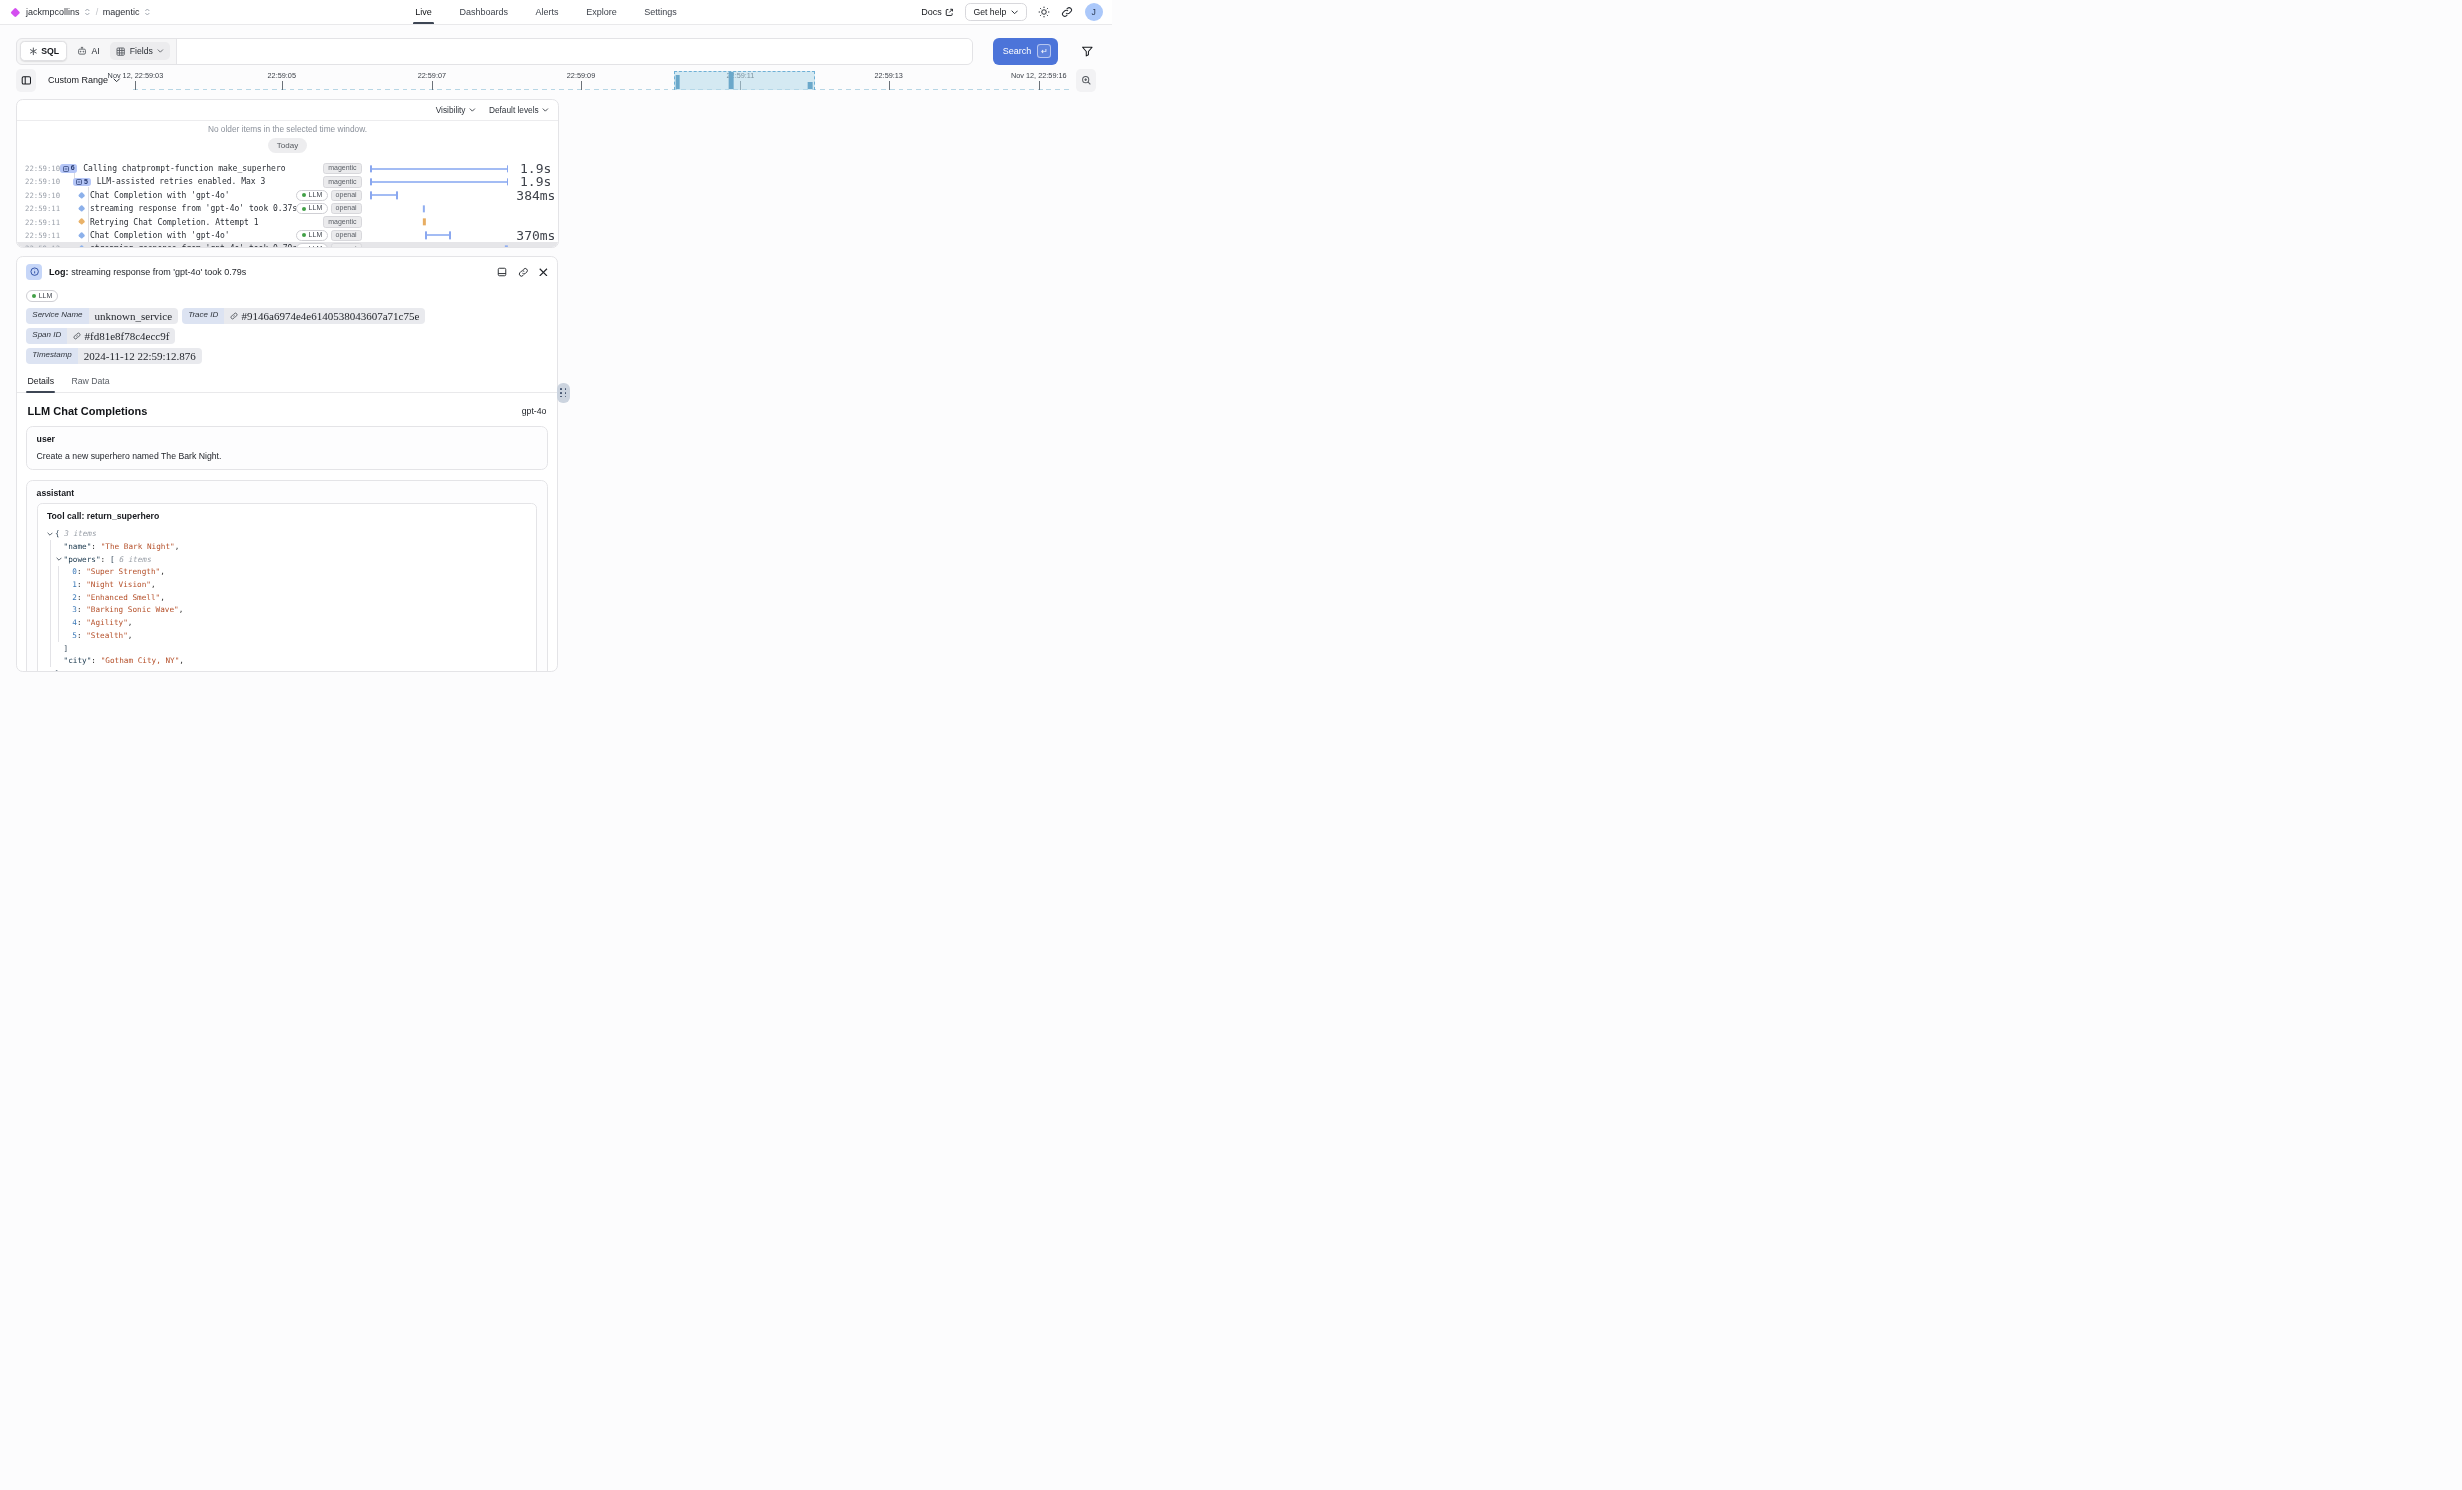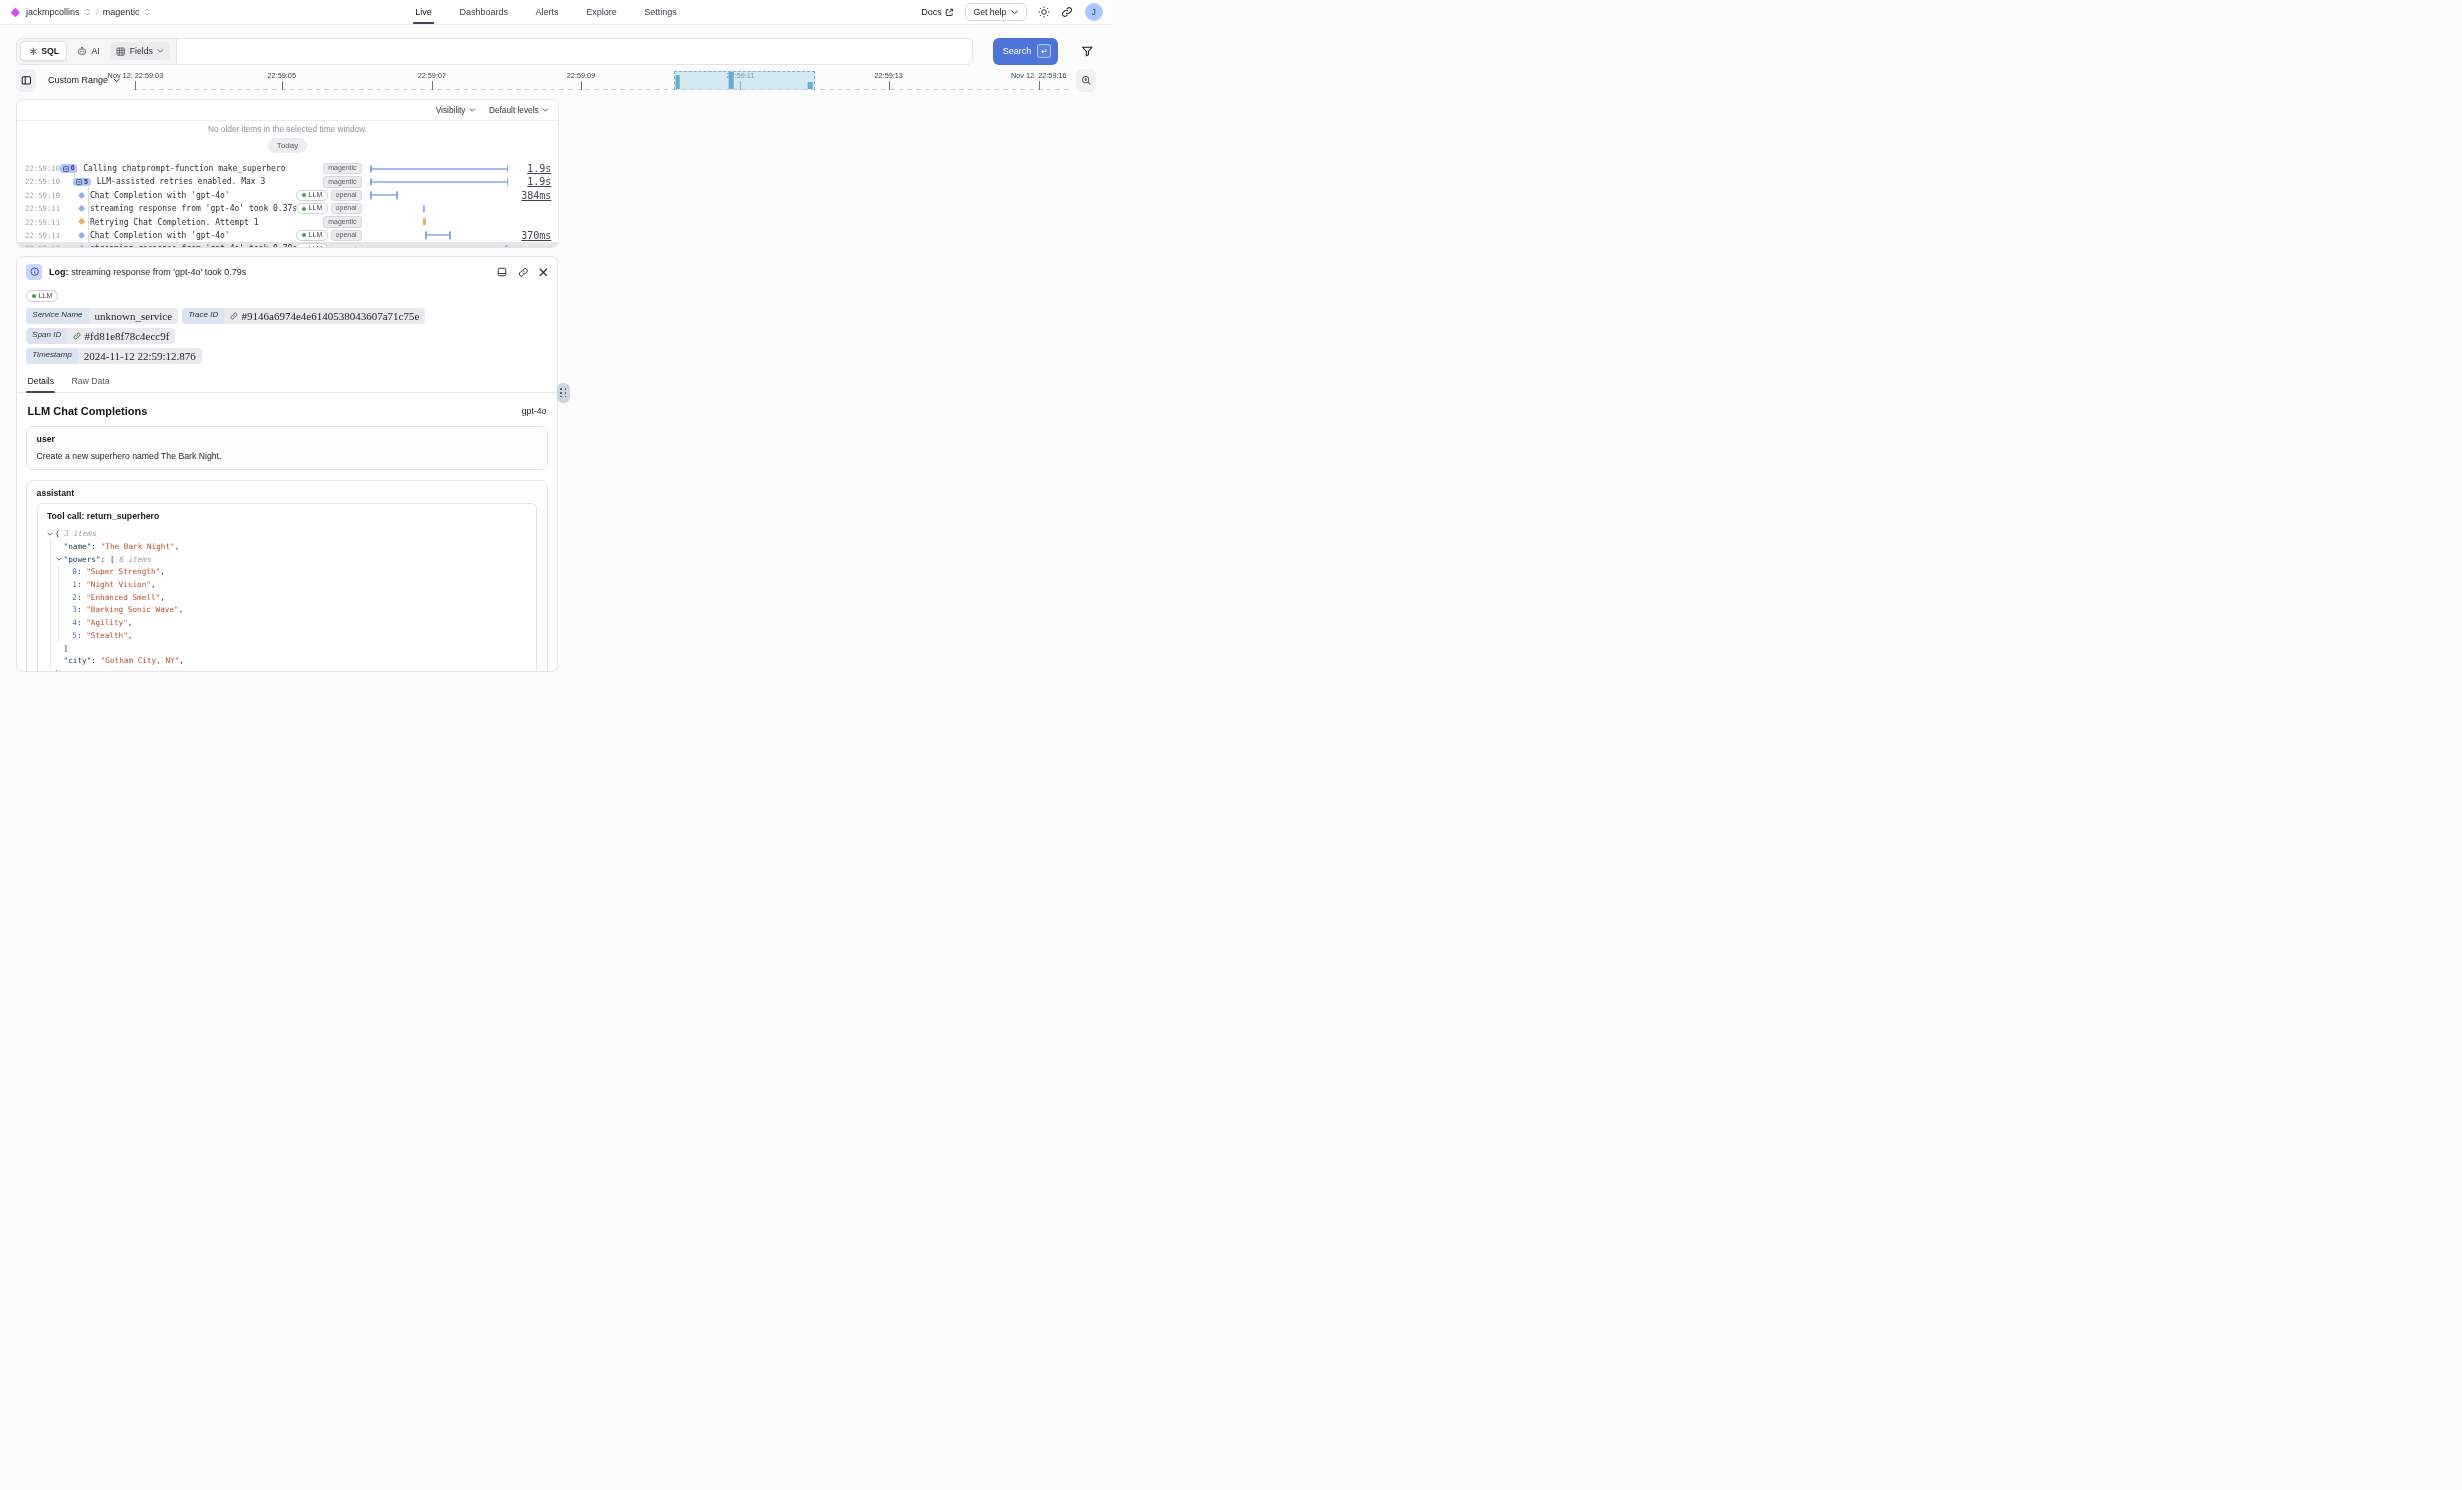--- a/index.html
+++ b/index.html
@@ -77,21 +77,21 @@
   .lr-tags { display:flex; align-items:center; gap:2.7px; margin-right:4.7px; flex:none; font-family:"Liberation Sans",sans-serif; }
   .tag { background:#ebebed; border:0.7px solid #d8d8dc; border-radius:2.7px; font-size:7px; color:#5a5f66; padding:0.3px 4px; line-height:8.7px; }
   .pill-llm { background:#fff; border:0.7px solid #cfcfd4; border-radius:6px; display:inline-flex; align-items:center; gap:2.7px; padding:0.3px 4.7px; font-size:7px; color:#3f444d; line-height:8.7px; }
   .pill-llm i { width:4px; height:4px; border-radius:50%; background:#43a047; }
   .lr-track { position:relative; width:150px; height:100%; flex:none; }
   .lr-bar { position:absolute; top:50%; transform:translateY(-50%); height:2px; background:#a3bcf4; }
   .lr-bar::before,.lr-bar::after { content:""; position:absolute; top:50%; transform:translateY(-50%); width:1.7px; height:7.3px; background:#8aa7ef; }
   .lr-bar::before { left:0; } .lr-bar::after { right:0; }
   .lr-tick { position:absolute; top:50%; transform:translate(-50%,-50%); width:2.3px; height:7.3px; background:#8fadf0; }
   .lr-tick.orange { background:#e7ad62; }
-  .lr-dur { width:35px; flex:none; text-align:right; font-size:10px; color:#3f434b;text-decoration:underline; }
+  .lr-dur { width:35px; flex:none; text-align:right; font-size:13px; color:#3f434b; }
   .tree-line { position:absolute; background:#dcdce0; }
 
   
   .detail-header { display:flex; align-items:center; gap:6.7px; padding:7.3px 9.3px 1.3px; }
   .info-chip { width:16px; height:16px; border-radius:4px; background:#c6d6f8; display:grid; place-items:center; flex:none; }
   .detail-title { font-size:9px; color:#23262c; flex:1; white-space:nowrap; overflow:hidden; }
   .detail-title b { color:#111317; margin-right:2.7px; }
   .dh-icons { display:flex; align-items:center; gap:10.7px; }
   .badge-row { padding:6.7px 9.3px 0; }
   .chips-row { display:flex; gap:4px; padding:6px 9.3px 0; flex-wrap:wrap; }

